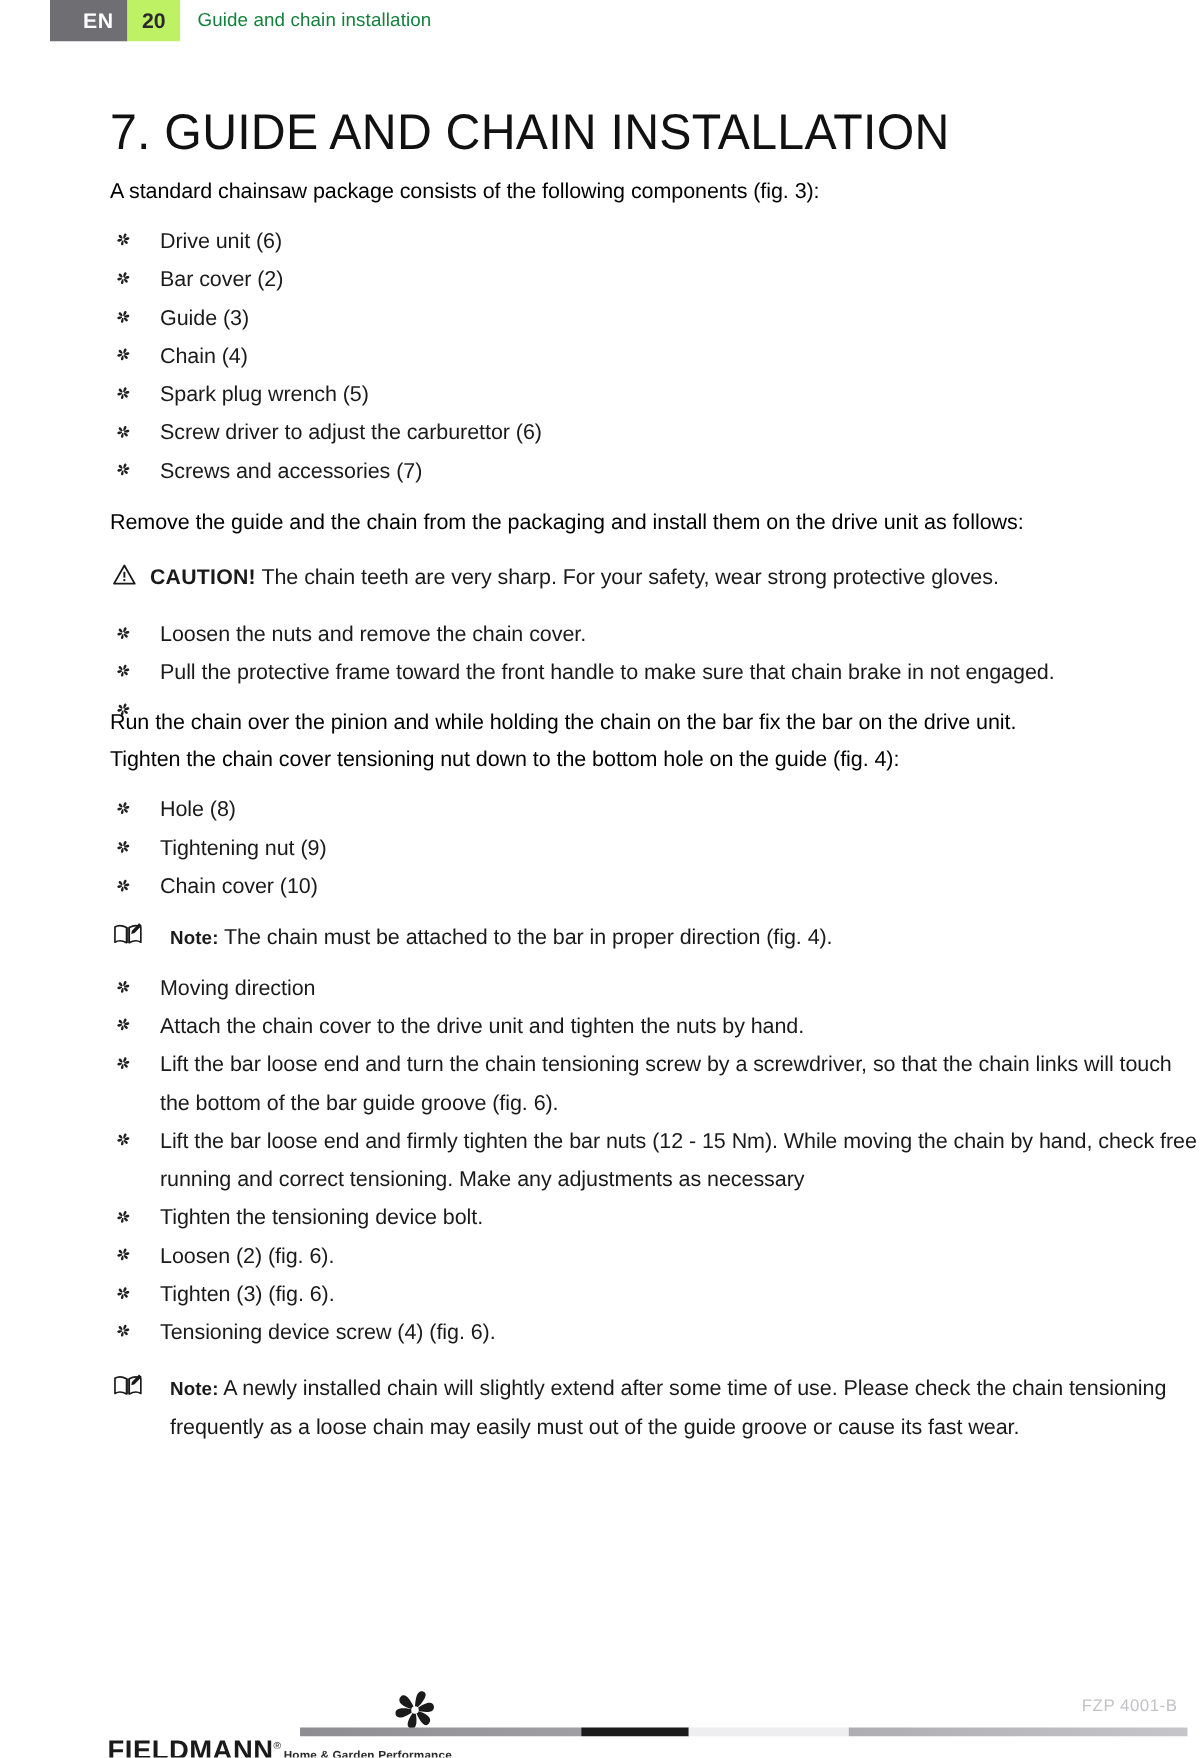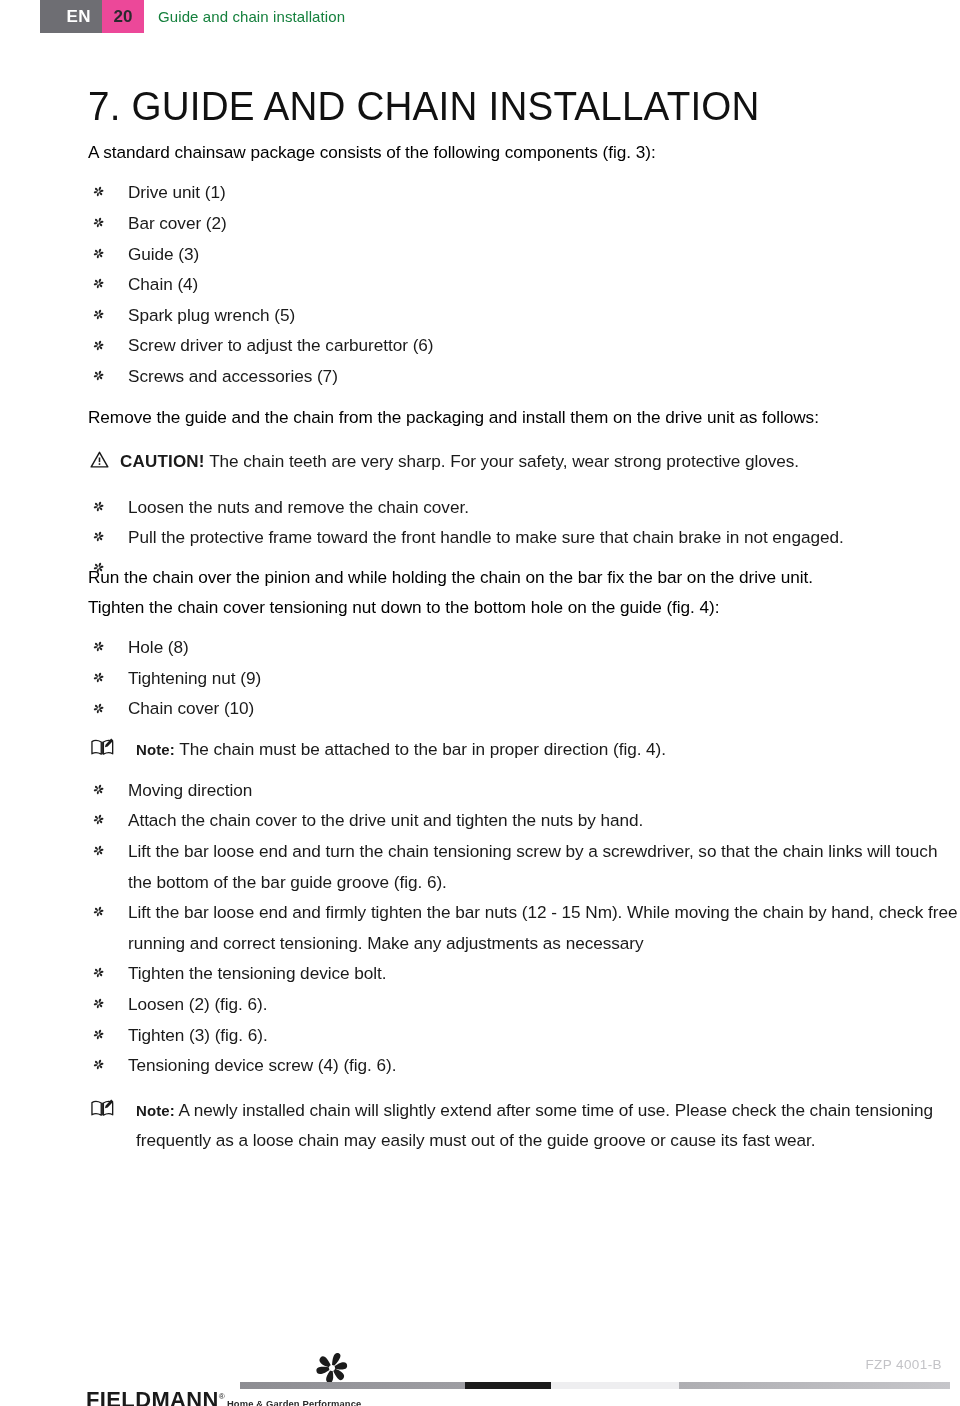--- a/index.html
+++ b/index.html
@@ -35,21 +35,21 @@
     font-weight: bold;
     letter-spacing: 0.5px;
     display: flex;
     align-items: center;
     justify-content: flex-end;
     padding-right: 11px;
     box-sizing: border-box;
   }
   .hdr-page {
     width: 42px;
-    background: #ec4899;
+    background: #bef264;
     color: #2a2a2e;
     font-size: 17px;
     font-weight: bold;
     display: flex;
     align-items: center;
     justify-content: center;
     box-sizing: border-box;
   }
   .hdr-title {
     flex: 1;
@@ -262,21 +262,21 @@
               <path d="M10 10 C10 4 12 2 13.6 3.2 C15.2 4.4 13.6 7.4 10 10Z"></path>
               <path d="M10 10 C15 6.6 17.6 7 17.6 9 C17.6 11 14.3 11.4 10 10Z"></path>
               <path d="M10 10 C15.3 11.6 16.8 13.8 15.4 15.2 C14 16.6 11.7 14.3 10 10Z"></path>
               <path d="M10 10 C11.2 15.4 10.2 17.8 8.4 17.2 C6.6 16.6 7.2 13.5 10 10Z"></path>
               <path d="M10 10 C5.6 13.4 3.1 13.5 2.8 11.5 C2.5 9.5 5.8 9 10 10Z"></path>
               <path d="M10 10 C4.8 8.2 3.5 5.9 5.1 4.6 C6.7 3.3 8.7 5.8 10 10Z"></path>
             </g>
             <circle cx="10" cy="10" r="1.5" fill="#ffffff"></circle>
           </svg>
       </span>
-      <span>Drive unit (1)</span>
+      <span>Drive unit (6)</span>
     </li>
     <li>
       <span class="bullet-ico">
         <svg viewBox="0 0 20 20">
             <g fill="#1f1f1f">
               <path d="M10 10 C10 4 12 2 13.6 3.2 C15.2 4.4 13.6 7.4 10 10Z"></path>
               <path d="M10 10 C15 6.6 17.6 7 17.6 9 C17.6 11 14.3 11.4 10 10Z"></path>
               <path d="M10 10 C15.3 11.6 16.8 13.8 15.4 15.2 C14 16.6 11.7 14.3 10 10Z"></path>
               <path d="M10 10 C11.2 15.4 10.2 17.8 8.4 17.2 C6.6 16.6 7.2 13.5 10 10Z"></path>
               <path d="M10 10 C5.6 13.4 3.1 13.5 2.8 11.5 C2.5 9.5 5.8 9 10 10Z"></path>

